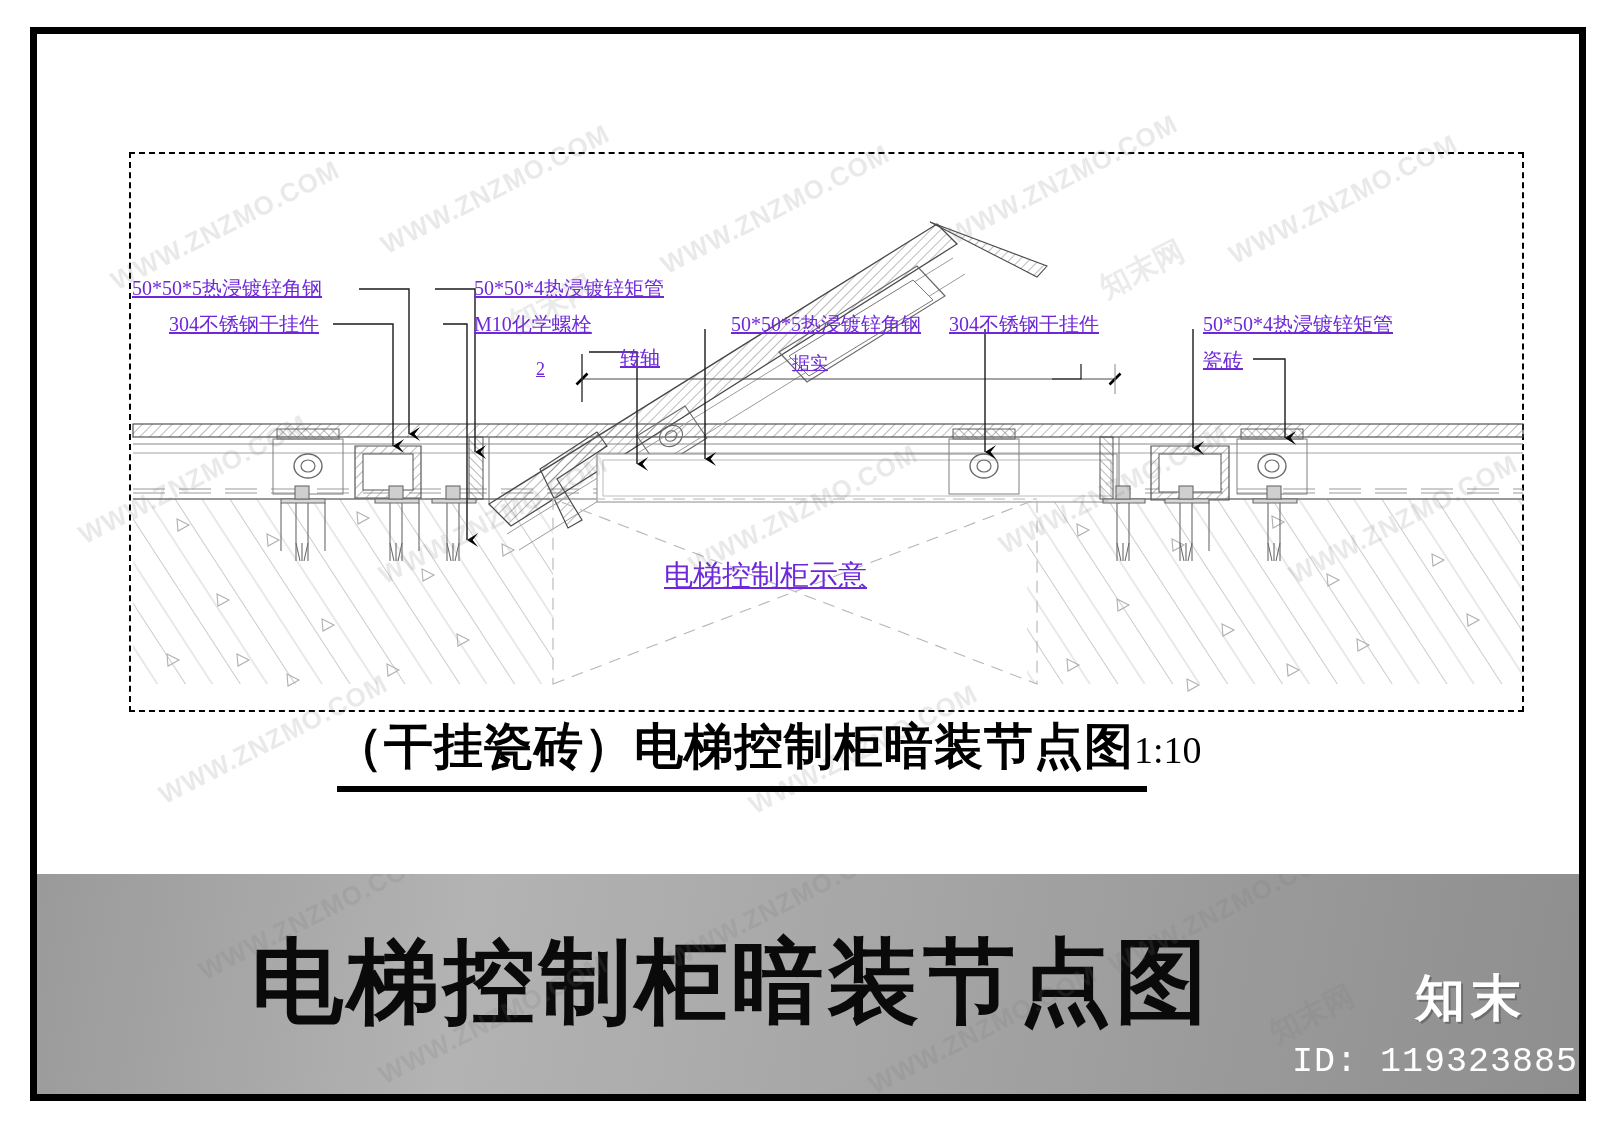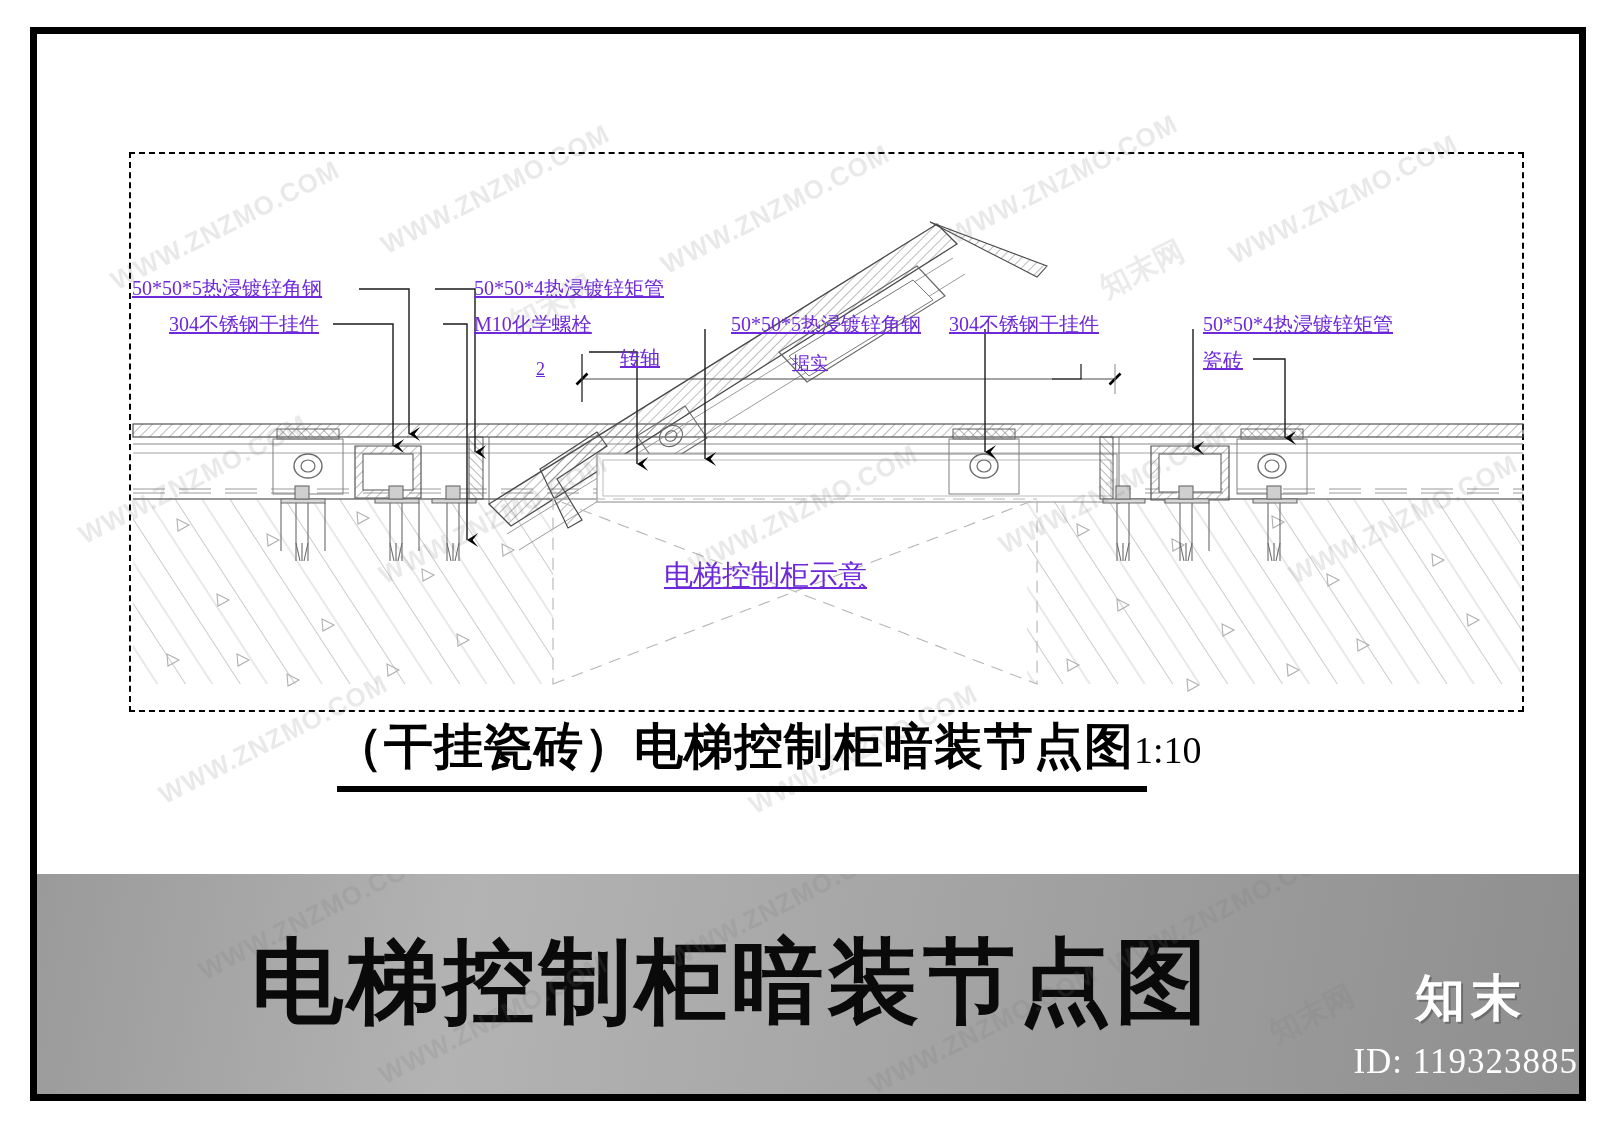--- a/index.html
+++ b/index.html
@@ -68,21 +68,21 @@
     font-weight:700;font-size:92px;letter-spacing:4px;color:#0a0a0a;
   }
   .brand{
     position:absolute;right:52px;top:91px;white-space:nowrap;
     font-family:"DejaVu Serif","Liberation Serif",serif;
     font-weight:700;font-size:50px;letter-spacing:6px;color:#ffffff;
     text-shadow:2px 2px 0 #6d6d6d;
   }
   .id-outside{
     position:absolute;right:22px;top:1042px;white-space:nowrap;
-    font-family:Liberation Serif, serif;
+    font-family:Liberation Mono, monospace;
     font-size:35px;letter-spacing:1px;color:#ffffff;
   }
 
   
   .wm{
     position:absolute;pointer-events:none;
     font-family:"Liberation Sans","DejaVu Sans",sans-serif;
     font-weight:700;font-size:26px;color:rgba(120,120,120,.16);
     transform:rotate(-27deg);white-space:nowrap;letter-spacing:1px;
   }

